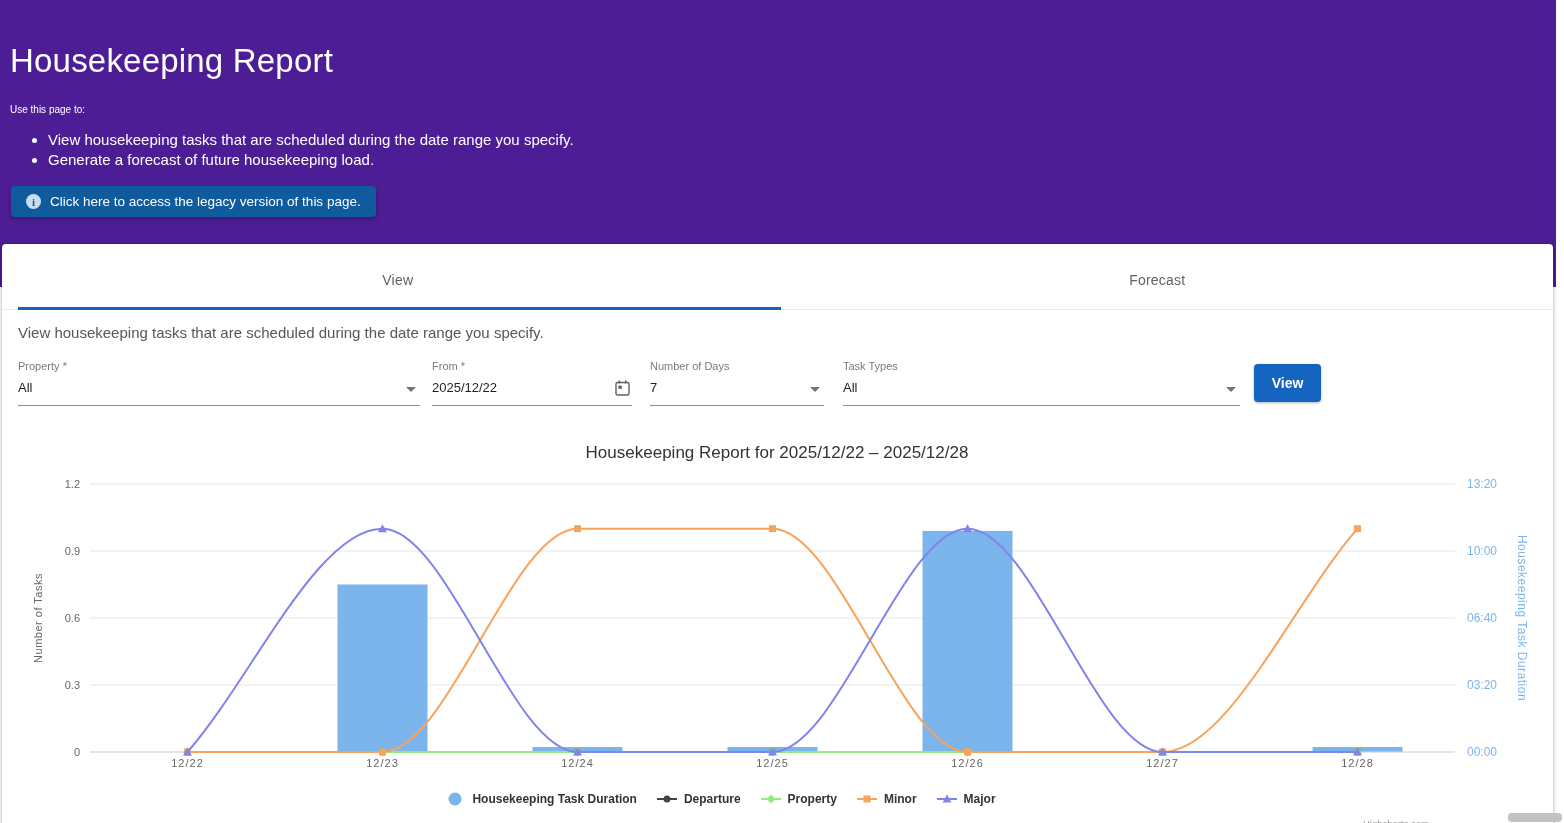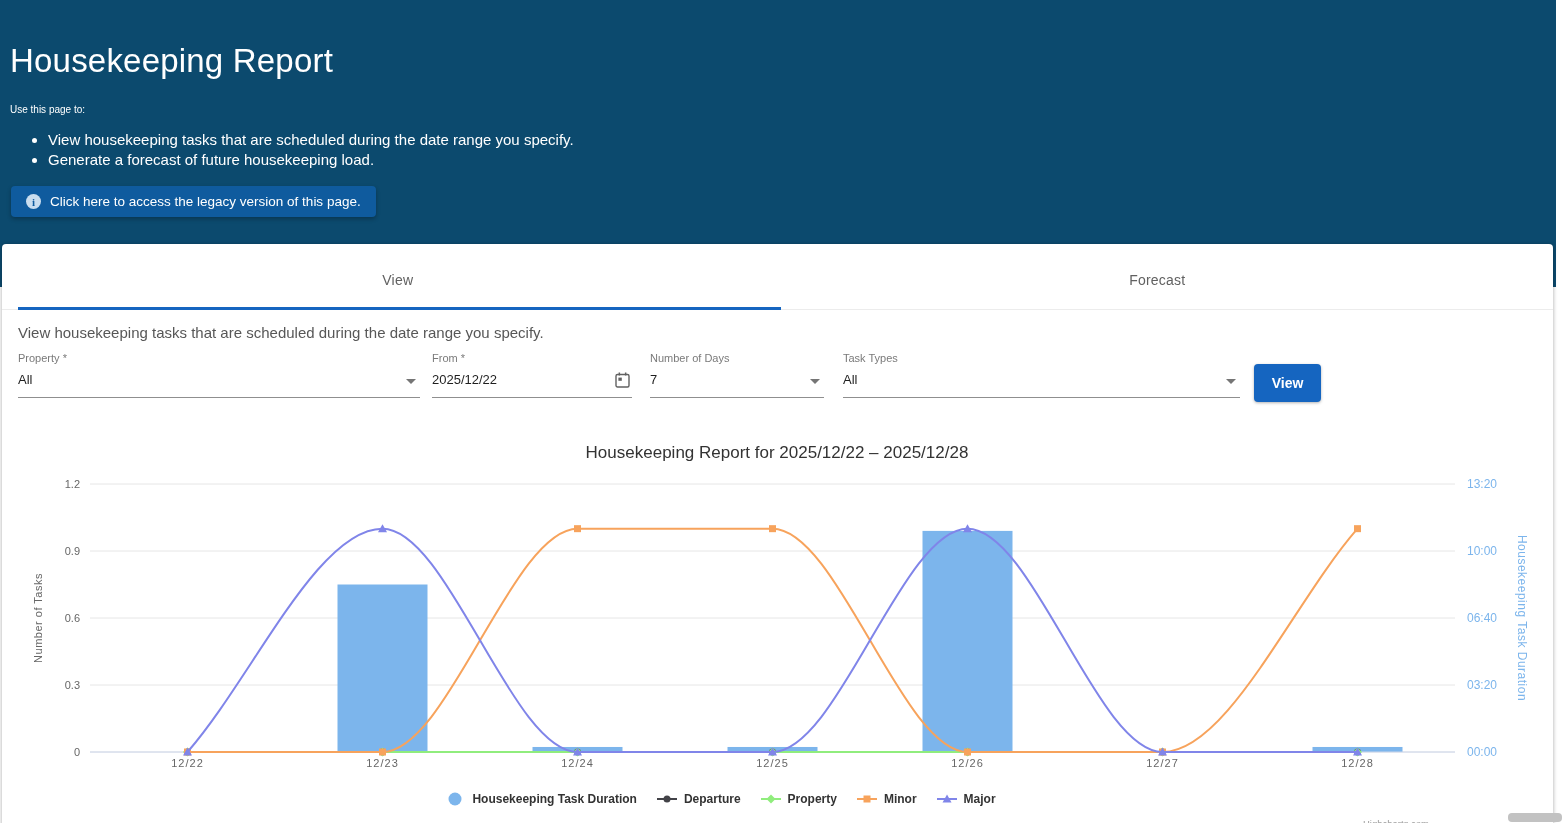--- a/index.html
+++ b/index.html
@@ -1,21 +1,21 @@
 <!DOCTYPE html>
 <html><head>
 <meta charset="utf-8">
 <style>
   * { box-sizing: border-box; margin: 0; padding: 0; }
   html,body { width:1564px; height:823px; overflow:hidden; background:#fff;
     font-family:"Liberation Sans", sans-serif; }
   #stage { position:relative; width:1564px; height:823px; background:#fff; }
 
   
-  #hero { position:absolute; left:0; top:0; right:0; height:287px; background:#0c4a6e; color:#fff; }
+  #hero { position:absolute; left:0; top:0; right:0; height:287px; background:#4c1d95; color:#fff; }
   #hero h1 { margin:42px 0 0 10px; font-size:33px; font-weight:400; letter-spacing:0.2px; }
   #hero .subtitle { margin:24px 0 0 10px; font-size:10px; }
   #hero ul { margin:15px 0 0 12px; padding-left:36px; }
   #hero li { font-size:15px; line-height:19.5px; }
   #legacy-btn { display:inline-flex; align-items:center; gap:9px; margin:17px 0 0 11px;
     padding:8px 15px; background:#0f5b9e; border:none; border-radius:4px; color:#fff;
     font-size:13.5px; font-family:inherit; cursor:pointer; box-shadow:0 2px 4px rgba(0,0,0,.28); }
   #legacy-btn .info { width:15px; height:15px; border-radius:50%; background:#c9ddef; color:#0f5b9e;
     font-size:11px; font-weight:bold; display:inline-flex; align-items:center; justify-content:center;
     font-family:"Liberation Serif", serif; }
@@ -29,21 +29,21 @@
   #card { position:absolute; left:2px; top:244px; width:1551px; height:600px; background:#fff;
     border-radius:4px; box-shadow:0 1px 4px rgba(0,0,0,.35); }
   #tab-row { position:absolute; top:10px; left:16px; right:16px; height:52px; display:flex; }
   .tab { flex:1; display:flex; align-items:center; justify-content:center; font-size:14px;
     color:#616161; cursor:pointer; letter-spacing:0.2px; }
   #tab-indicator { position:absolute; top:63px; left:16px; width:763px; height:3px; background:#1565c0; }
   #tab-hairline { position:absolute; top:65px; left:0; right:0; height:1px; background:#ececec; }
   #panel-desc { position:absolute; top:80px; left:16px; font-size:15px; color:#575757; }
 
   
-  .field { position:absolute; top:108px; height:50px; }
+  .field { position:absolute; top:116px; height:50px; }
   .field .flabel { position:absolute; top:0; left:0; font-size:11px; color:#7a7a7a; }
   .field .fvalue { position:absolute; top:20px; left:0; right:24px; font-size:13px; color:#1f1f1f; }
   .field .funderline { position:absolute; left:0; right:0; top:45px; height:1px; background:#8f8f8f; }
   .chevron { position:absolute; right:4px; top:27px; width:0; height:0;
     border-left:5px solid transparent; border-right:5px solid transparent; border-top:5px solid #757575; }
   .cal-icon { position:absolute; right:2px; top:20px; }
   #field-property { left:16px; width:402px; }
   #field-from { left:430px; width:200px; }
   #field-days { left:648px; width:174px;text-decoration:underline; }
   #field-types { left:841px; width:397px; }

